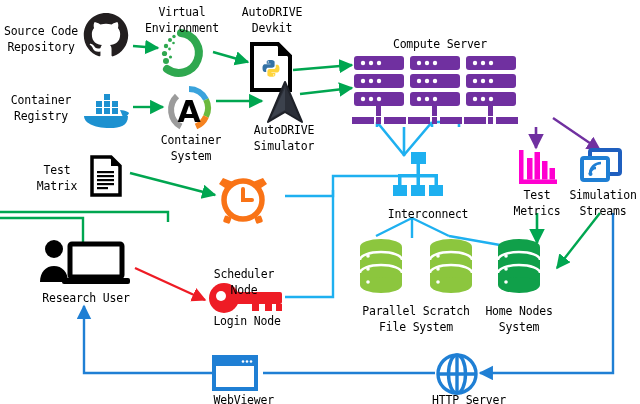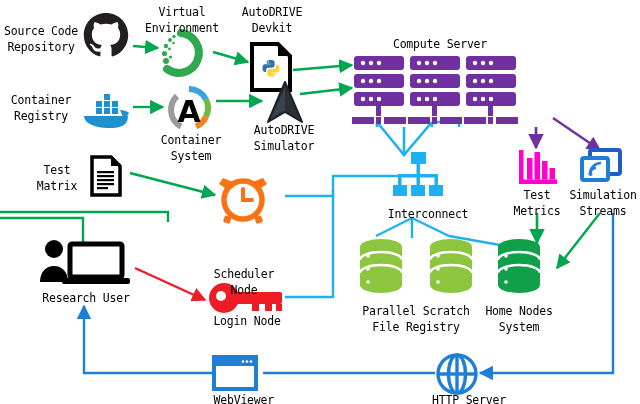--- a/index.html
+++ b/index.html
@@ -395,20 +395,20 @@
   <div class="lbl" style="left:206px;top:313px;width:82px;">Login Node</div>
 
   <div class="lbl" style="left:390px;top:36px;width:100px;">Compute Server</div>
   <div class="lbl" style="left:368px;top:206px;width:120px;">Interconnect</div>
   <div class="lbl" style="left:508px;top:187px;width:58px;">Test
 Metrics</div>
   <div class="lbl" style="left:566px;top:187px;width:74px;">Simulation
 Streams</div>
 
   <div class="lbl" style="left:348px;top:303px;width:136px;">Parallel Scratch
-File Registry</div>
+File System</div>
   <div class="lbl" style="left:485px;top:303px;width:68px;">Home Nodes
 System</div>
 
   <div class="lbl" style="left:196px;top:392px;width:78px;text-align:right;">WebViewer</div>
   <div class="lbl" style="left:430px;top:392px;width:78px;">HTTP Server</div>
 
 </div>
 
 </body></html>

